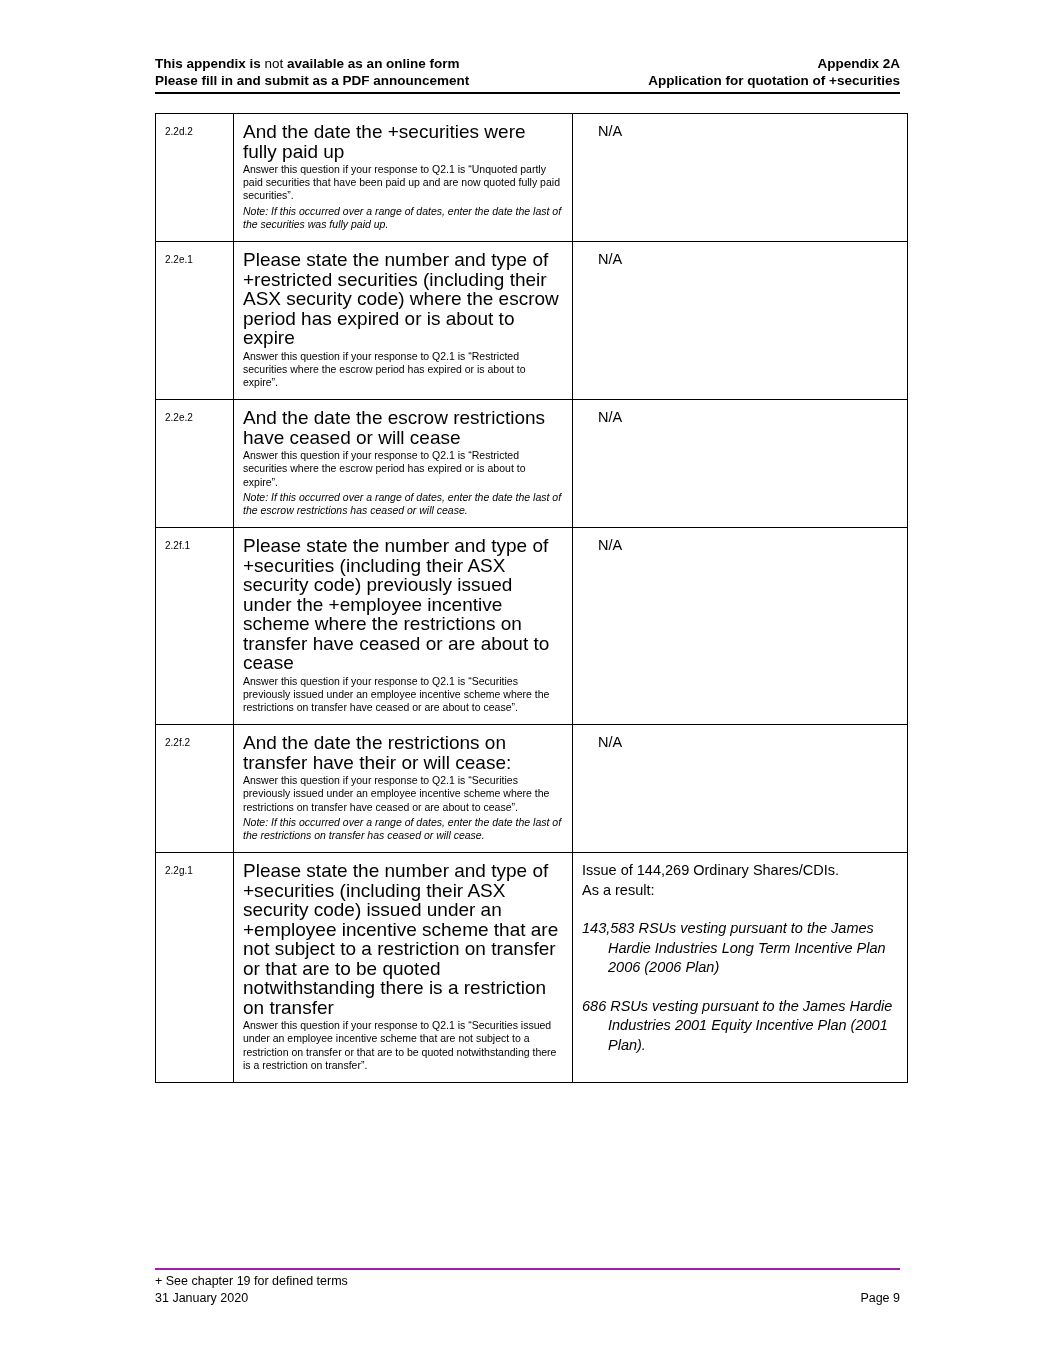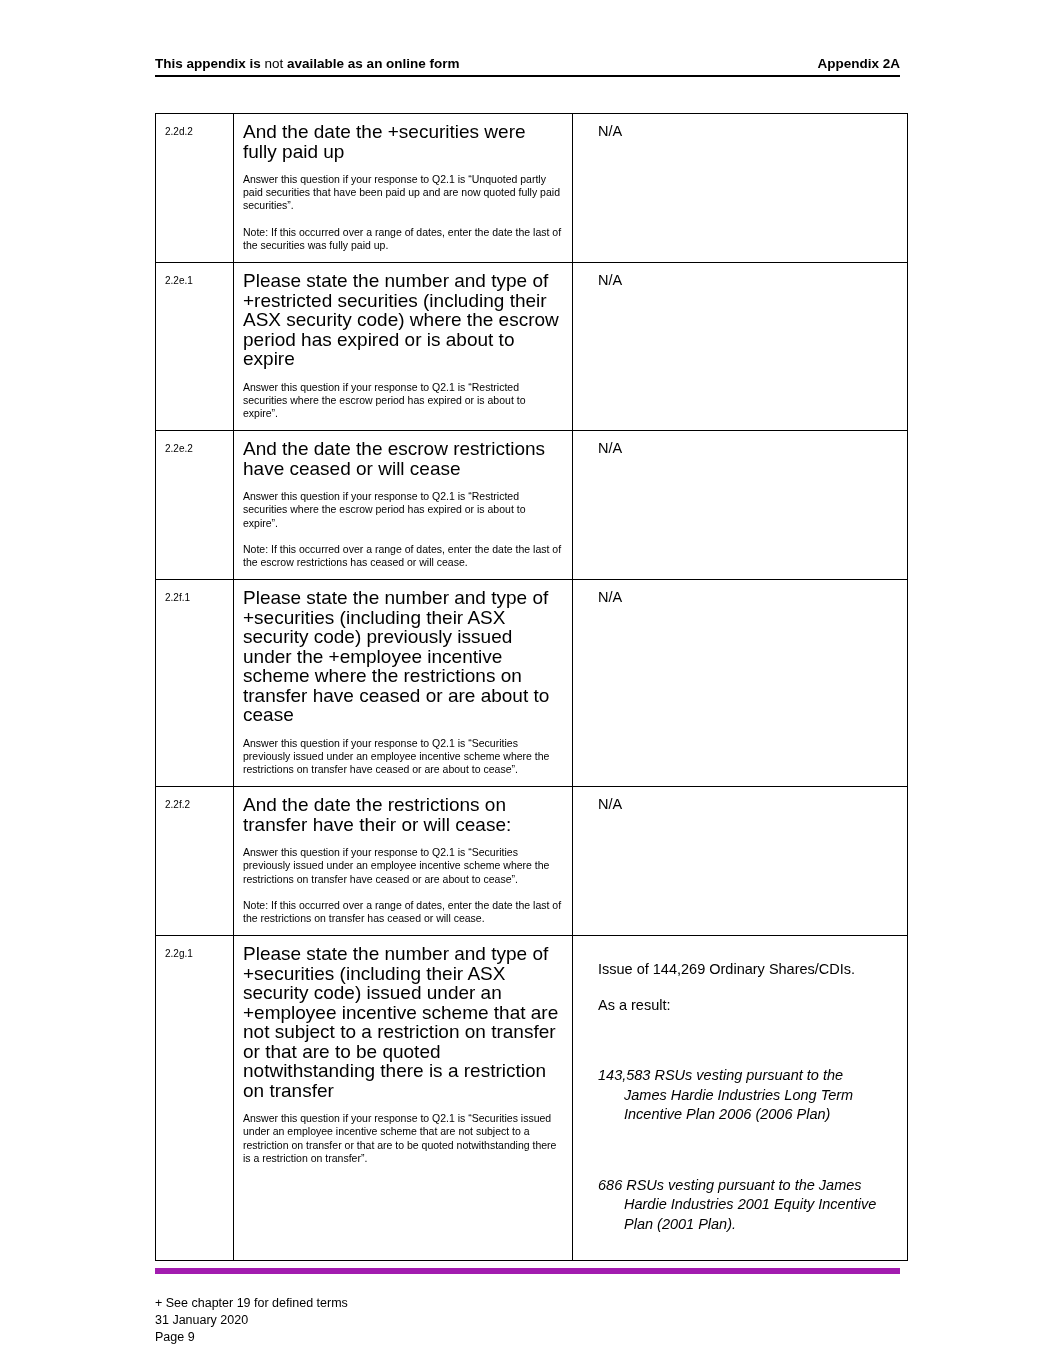--- a/index.html
+++ b/index.html
@@ -71,72 +71,76 @@
     font-size: 10px;
     line-height: 19px;
   }
   .q-main {
     font-size: 19px;
     line-height: 19.5px;
   }
   .q-note {
     font-size: 10.5px;
     line-height: 13.2px;
-    margin-top: 12px;
+    margin-top: 2px;
   }
   .q-note + .q-note {
-    margin-top: 13px;
+    margin-top: 2px;
+    font-style: italic;
   }
   .answer {
     font-size: 14.5px;
     line-height: 19.5px;
     white-space: pre-wrap;
     margin-left: 16px;
   }
-  .answer-block { margin: 16px; }
+  .answer-block { margin: 0; }
   .answer-gap { height: 19px; }
   .answer-indent {
     padding-left: 26px;
     text-indent: -26px;
     font-style: italic;
   }
 
   
   .footer {
     position: absolute;
     left: 155px;
     top: 1268px;
     width: 745px;
-    border-top: 6px solid #a21caf;
-    padding-top: 21px;
+    border-top: 2px solid #a21caf;
+    padding-top: 3px;
   }
   .footer-line1 {
     font-size: 12.5px;
     line-height: 17px;
   }
   .footer-line2 {
     display: flex;
     justify-content: space-between;
     font-size: 12.5px;
     line-height: 17px;
-    flex-direction: column;
   }
 </style>
 </head>
 <body>
 
 <div class="page">
 
   <div class="header">
     <div class="header-row">
       <div class="header-left">
         <span>This appendix is </span><span class="notbold">not</span><span> available as an online form</span>
       </div>
       <div class="header-right">Appendix 2A</div>
     </div>
+    <div class="header-row">
+      <div class="header-left">Please fill in and submit as a PDF announcement</div>
+      <div class="header-right">Application for quotation of +securities</div>
+    </div>
   </div>
 
   <table class="doc-table">
     <colgroup>
       <col class="col-ref">
       <col class="col-q">
       <col class="col-a">
     </colgroup>
     <tbody>
 

